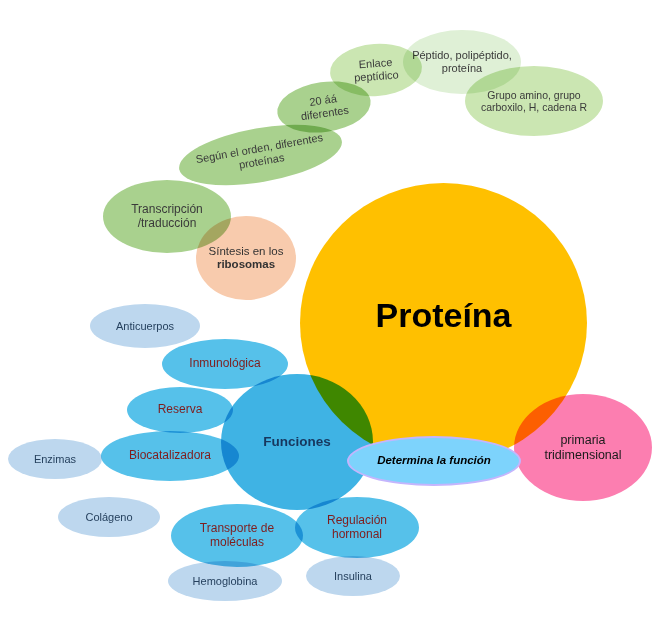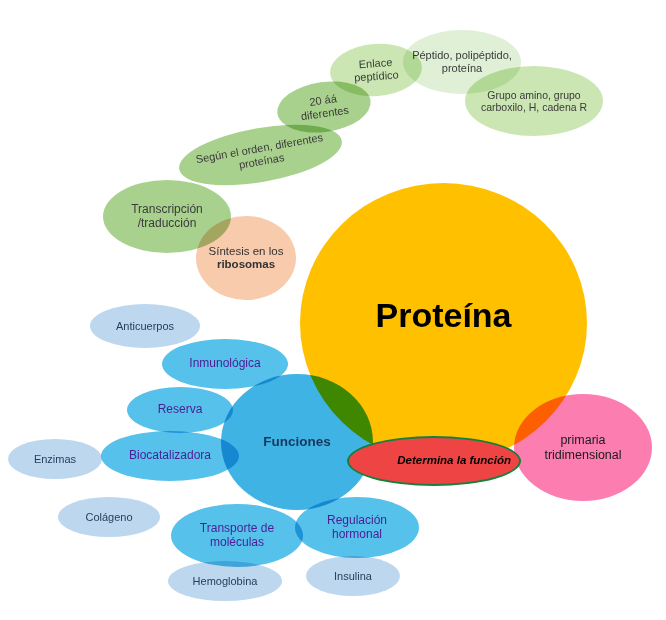--- a/index.html
+++ b/index.html
@@ -15,24 +15,24 @@
     mix-blend-mode:multiply;
   }
   .bubble span{display:block;}
   
   .orange{background:#FFC000;}
   .green-pale{background:#DFF0D6;}
   .green-light{background:#CBE6B2;}
   .green-med{background:#A9D18E;}
   .peach{background:#F8CBAD;}
   .blue-pale{background:#BDD7EE;color:#26415e;}
-  .blue-med{background:#56C1EA;color:#4c1d95;}
+  .blue-med{background:#56C1EA;color:#7f1d1d;}
   .blue-strong{background:#3FB3E4;color:#10324f;justify-content:center;}
   .pink{background:#FC7EB0;color:#1a1a1a;}
-  .white-node{background:#ef4444;border:2px solid #15803d;mix-blend-mode:normal;color:#000;justify-content:flex-end;}
+  .white-node{background:#7dd3fc;border:2px solid #c4b5fd;mix-blend-mode:normal;color:#000;}
 
   
   #b-proteina      {left:300px;top:183px;width:287px;height:280px;z-index:1;}
   #b-proteina span {font-size:34px;font-weight:bold;color:#000000;margin-top:-14px;}
   #b-peptido       {left:403px;top:30px;width:118px;height:64px;z-index:2;}
   #b-enlace        {left:330px;top:44px;width:92px;height:52px;z-index:3;transform:rotate(-4deg);}
   #b-grupo         {left:465px;top:66px;width:138px;height:70px;z-index:2;font-size:10.5px;}
   #b-aa20          {left:277px;top:82px;width:94px;height:50px;z-index:3;transform:rotate(-8deg);}
   #b-segun         {left:178px;top:128px;width:165px;height:54px;z-index:3;transform:rotate(-10deg);}
   #b-cadenas       {left:353px;top:103px;width:138px;height:97px;z-index:3;font-size:12px;color:#2f3b28;}

